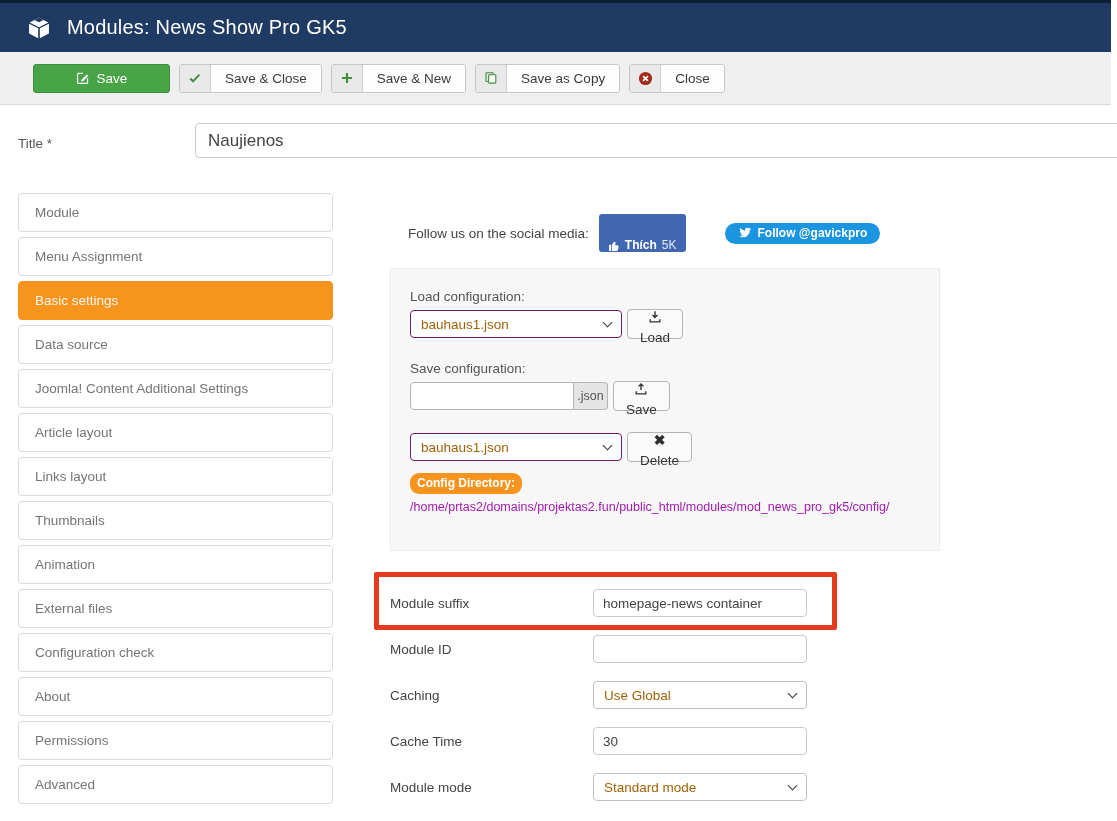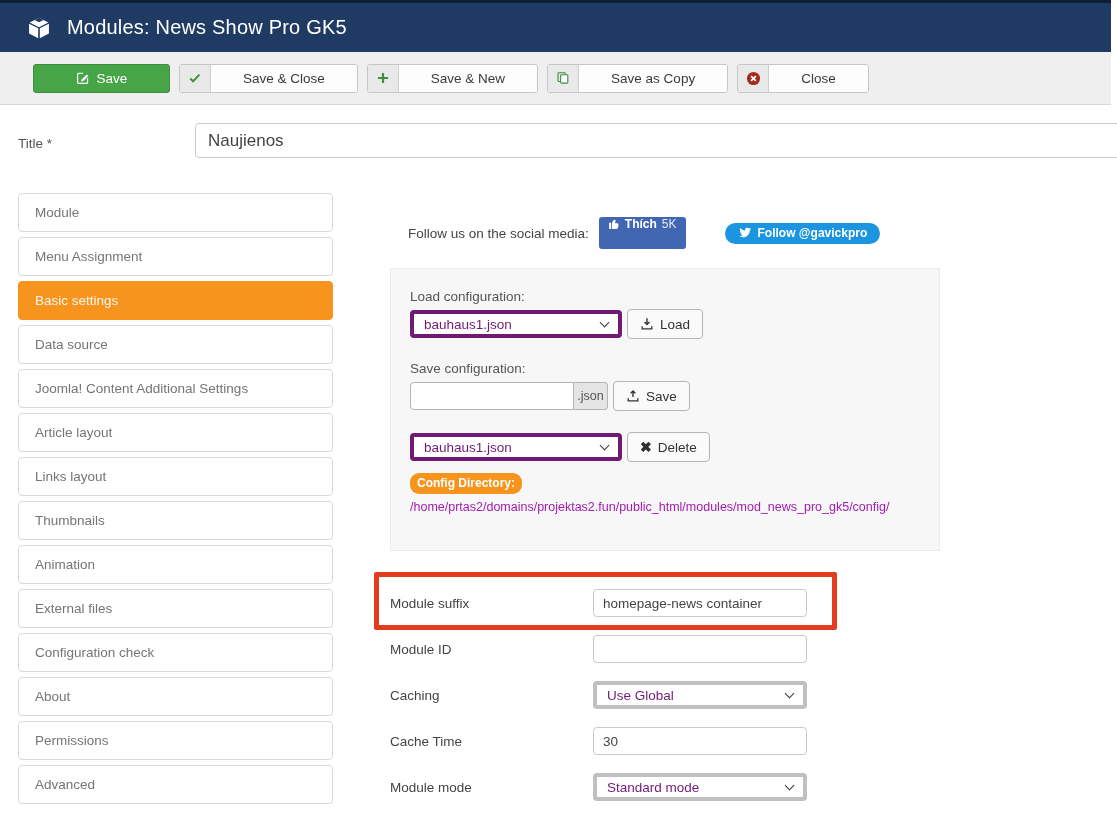--- a/index.html
+++ b/index.html
@@ -30,21 +30,21 @@
   .tbtn.primary {
     width:137px; background:#47a447; border-color:#3d8e3d; color:#fff;
     display:inline-flex; align-items:center; justify-content:center; gap:7px;
   }
   .tbtn.primary .tlabel { color:#fff; }
   .ticon-cell {
     width:31px; background:#e9e9e9; border-right:1px solid #cfcfcf;
     display:flex; align-items:center; justify-content:center;
   }
   .tlabel-cell {
-    background:#fdfdfd; display:flex; align-items:center; padding:0 32px; color:#3a3a3a;
+    background:#fdfdfd; display:flex; align-items:center; padding:0 14px; color:#3a3a3a;
   }
   .ticon, .ticon-cell span { display:flex; }
   .xmark { font-size:14px; font-weight:bold; color:#2f2f2f; line-height:1; }
 
   
   .title-row { margin-top:23px; position:relative; height:40px; }
   .title-label { position:absolute; left:18px; top:8px; font-size:13.5px; color:#555; }
   .title-input {
     position:absolute; left:195px; top:-5px; width:930px; height:35px;
     border:1px solid #c9c9c9; border-radius:4px; font-size:17px; color:#444;
@@ -60,52 +60,52 @@
     font-size:13.5px; color:#757575; cursor:pointer;
   }
   .side-item.active { background:#f7941d; border-color:#f7941d; color:#fdf7ef; }
 
   .content { margin-left:57px; width:690px; }
 
   
   .social-row { margin-top:27px; padding-left:18px; display:flex; align-items:center; height:26px; }
   .social-label { font-size:13.5px; color:#444; }
   .fb-btn {
-    margin-left:10px; height:32px; background:#4267b2; border:none; border-radius:3px;
-    color:#fff; font-size:12px; font-weight:bold; display:inline-flex; align-items:flex-start;
+    margin-left:10px; height:38px; background:#4267b2; border:none; border-radius:3px;
+    color:#fff; font-size:12px; font-weight:bold; display:inline-flex; align-items:flex-end;
     gap:5px; padding:0 9px; cursor:pointer; font-family:"Liberation Sans",sans-serif;
   }
   .fb-count { font-weight:normal; color:#e4eaf6; }
   .tw-btn {
     margin-left:39px; height:21px; background:#1b95e0; border:none; border-radius:12px;
     color:#fff; font-size:12px; font-weight:bold; display:inline-flex; align-items:center;
     gap:6px; padding:0 13px; cursor:pointer; font-family:"Liberation Sans",sans-serif;
   }
 
   
   .panel {
     margin-top:22px; width:550px; background:#f7f7f7; border:1px solid #ececec;
     padding:20px 0 36px 19px;
   }
   .pgroup-label { font-size:13.5px; color:#555; margin-bottom:6px; }
   .pgroup { margin-bottom:22px; }
   .pgroup:last-of-type { margin-bottom:0; }
   .prow { display:flex; align-items:stretch; }
   .fakeselect {
-    width:212px; height:28px; background:#fff; border:4px solid #701a75; border-radius:4px;
-    display:flex; align-items:center; padding:0 10px; font-size:13.5px; color:#701a75;
+    width:212px; height:28px; background:#fff; border:1px solid #701a75; border-radius:4px;
+    display:flex; align-items:center; padding:0 10px; font-size:13.5px; color:#a16207;
     position:relative; cursor:pointer;
   }
   .fakeselect .seltext { flex:1; }
   .chev { width:7px; height:7px; border-right:1.7px solid #3a3a3a; border-bottom:1.7px solid #3a3a3a;
     transform:rotate(45deg); margin-top:-4px; }
   .pbtn {
     margin-left:5px; height:30px; margin-top:-1px; background:#fafafa; border:1px solid #b5b5b5;
     border-radius:4px; display:inline-flex; align-items:center; gap:6px; padding:0 12px;
-    font-size:13.5px; color:#333; cursor:pointer; font-family:"Liberation Sans",sans-serif;
+    font-size:13.5px; color:#333; cursor:pointer; font-family:"Liberation Sans",sans-serif;flex-direction:column;
   }
   .ptext-input {
     width:164px; height:28px; border:1px solid #b5b5b5; border-radius:4px 0 0 4px;
     padding:0 9px; font-size:13.5px; color:#333; background:#fff; outline:none;
     font-family:"Liberation Sans",sans-serif;
   }
   .addon {
     width:34px; height:28px; background:#e4e4e4; border:1px solid #b5b5b5; border-left:none;
     border-radius:0 4px 4px 0; display:flex; align-items:center; justify-content:center;
     font-size:12.5px; color:#555;

